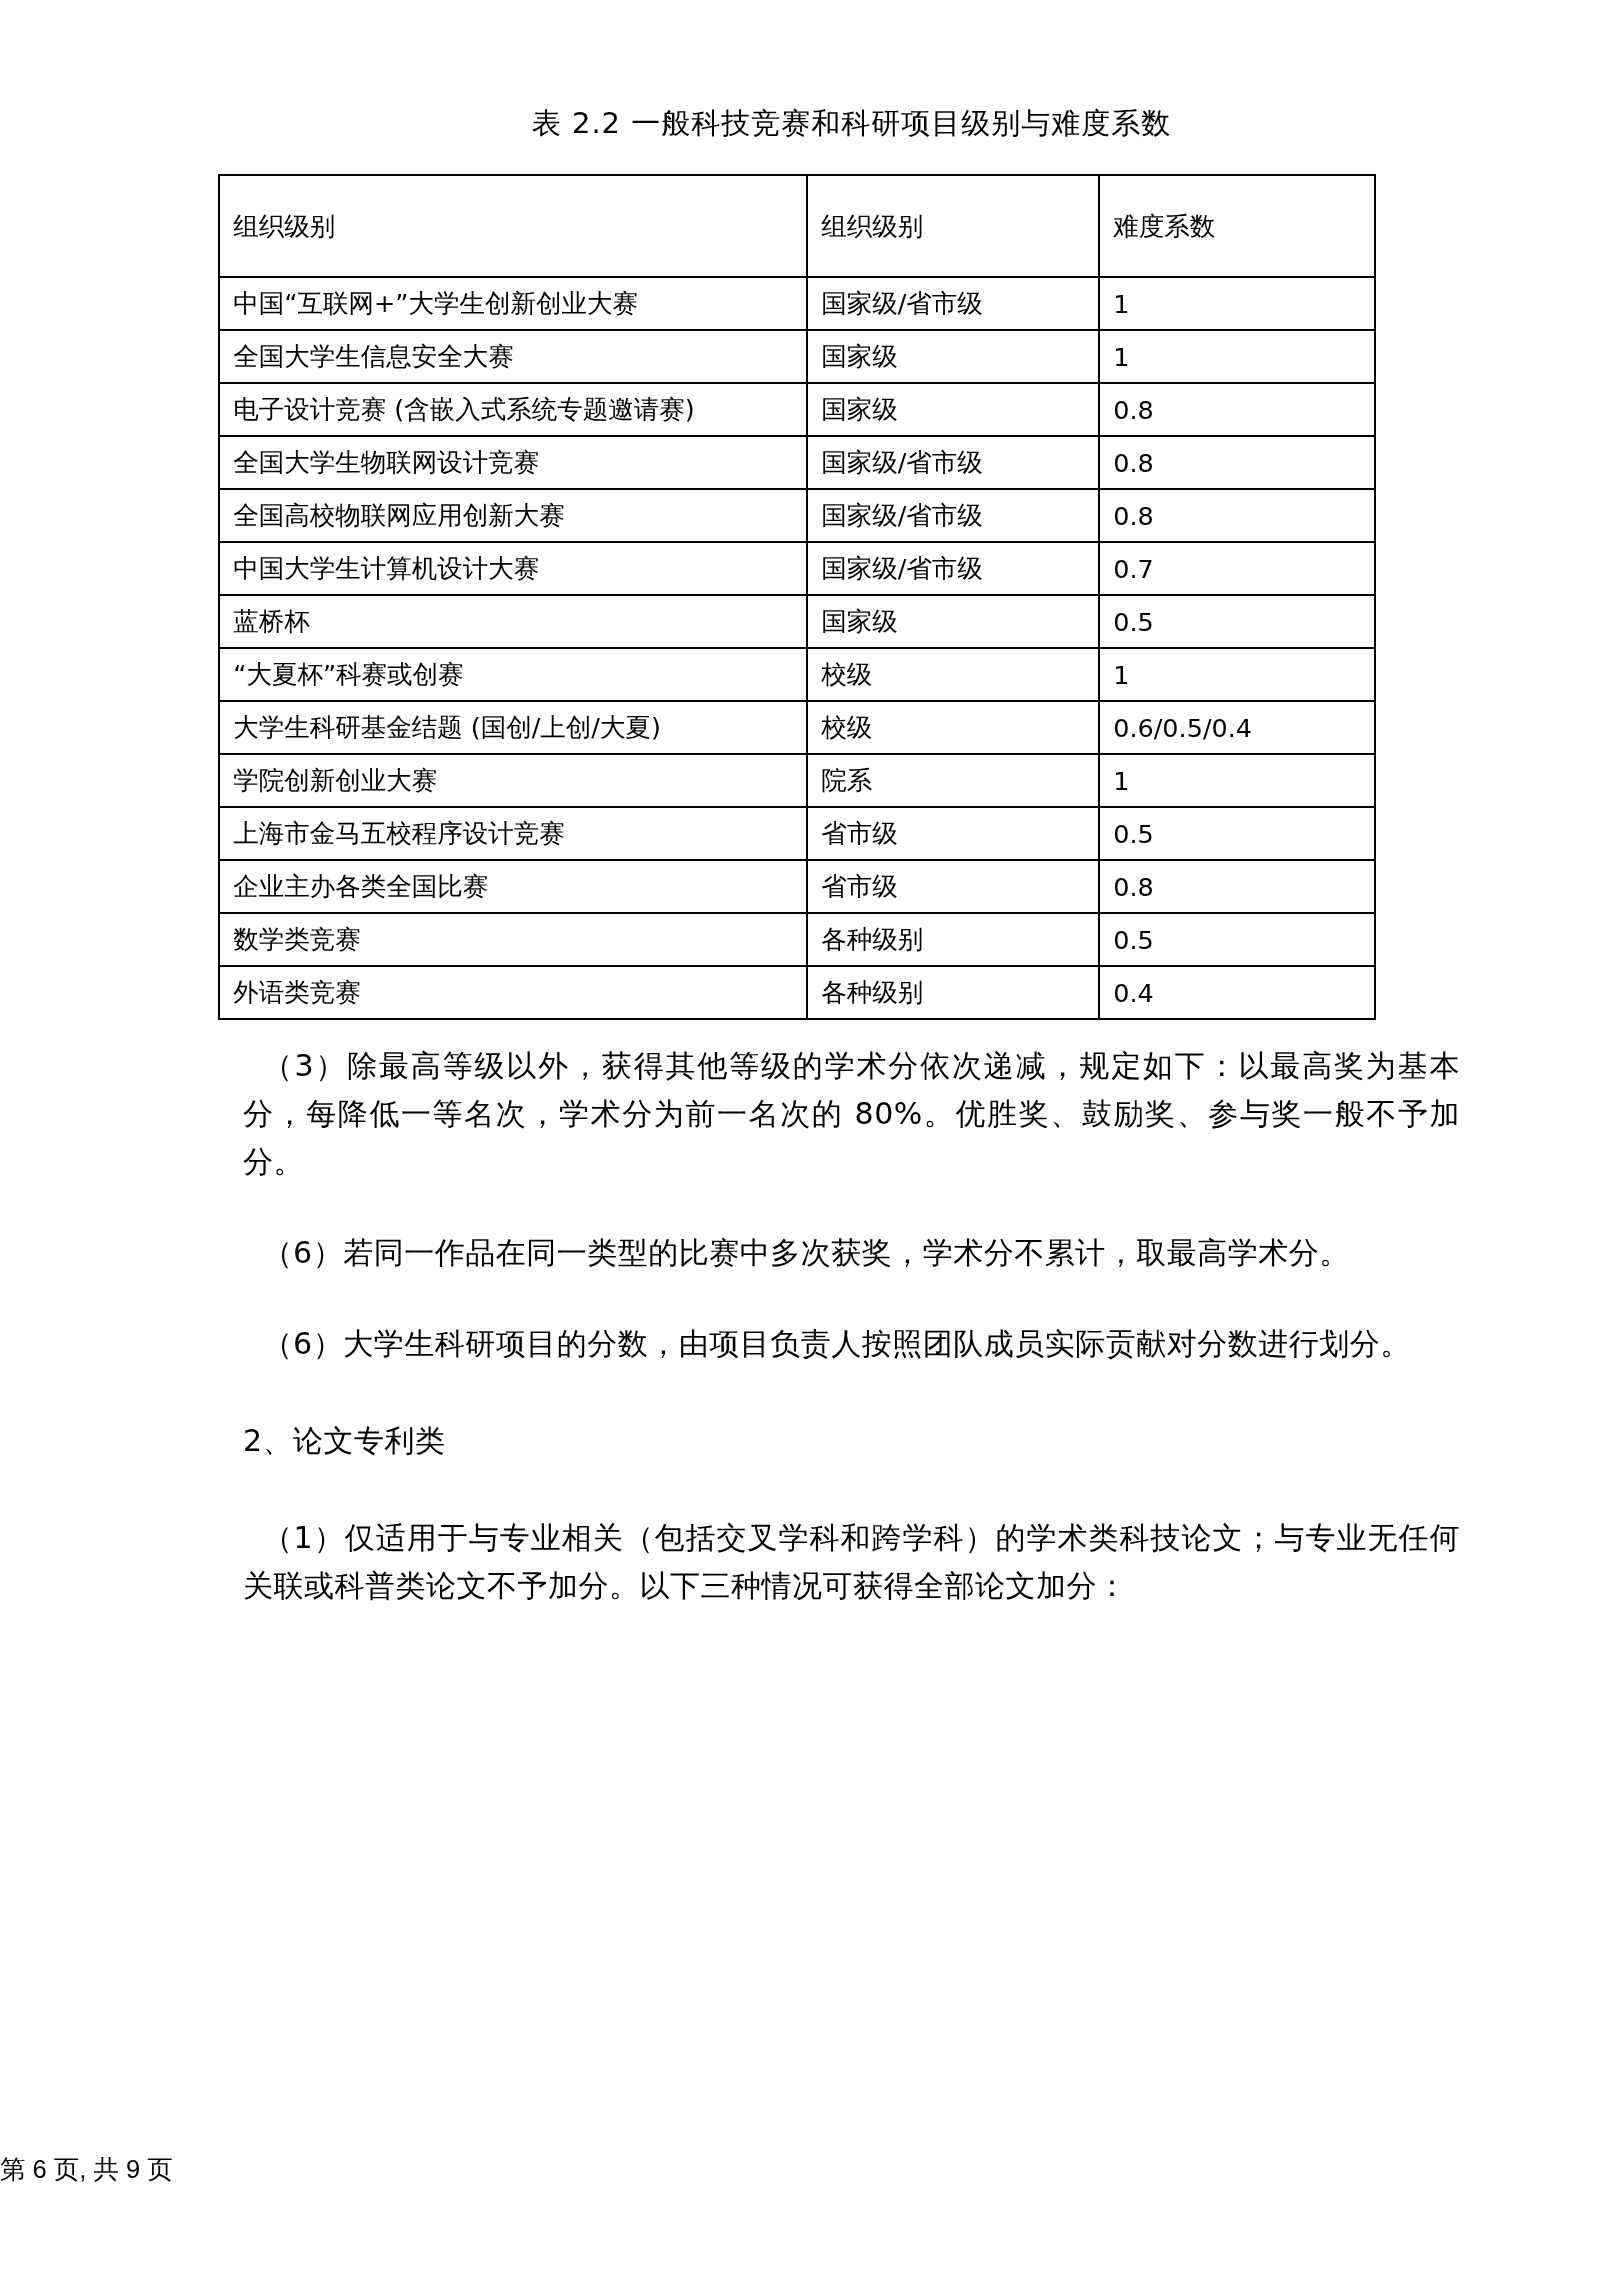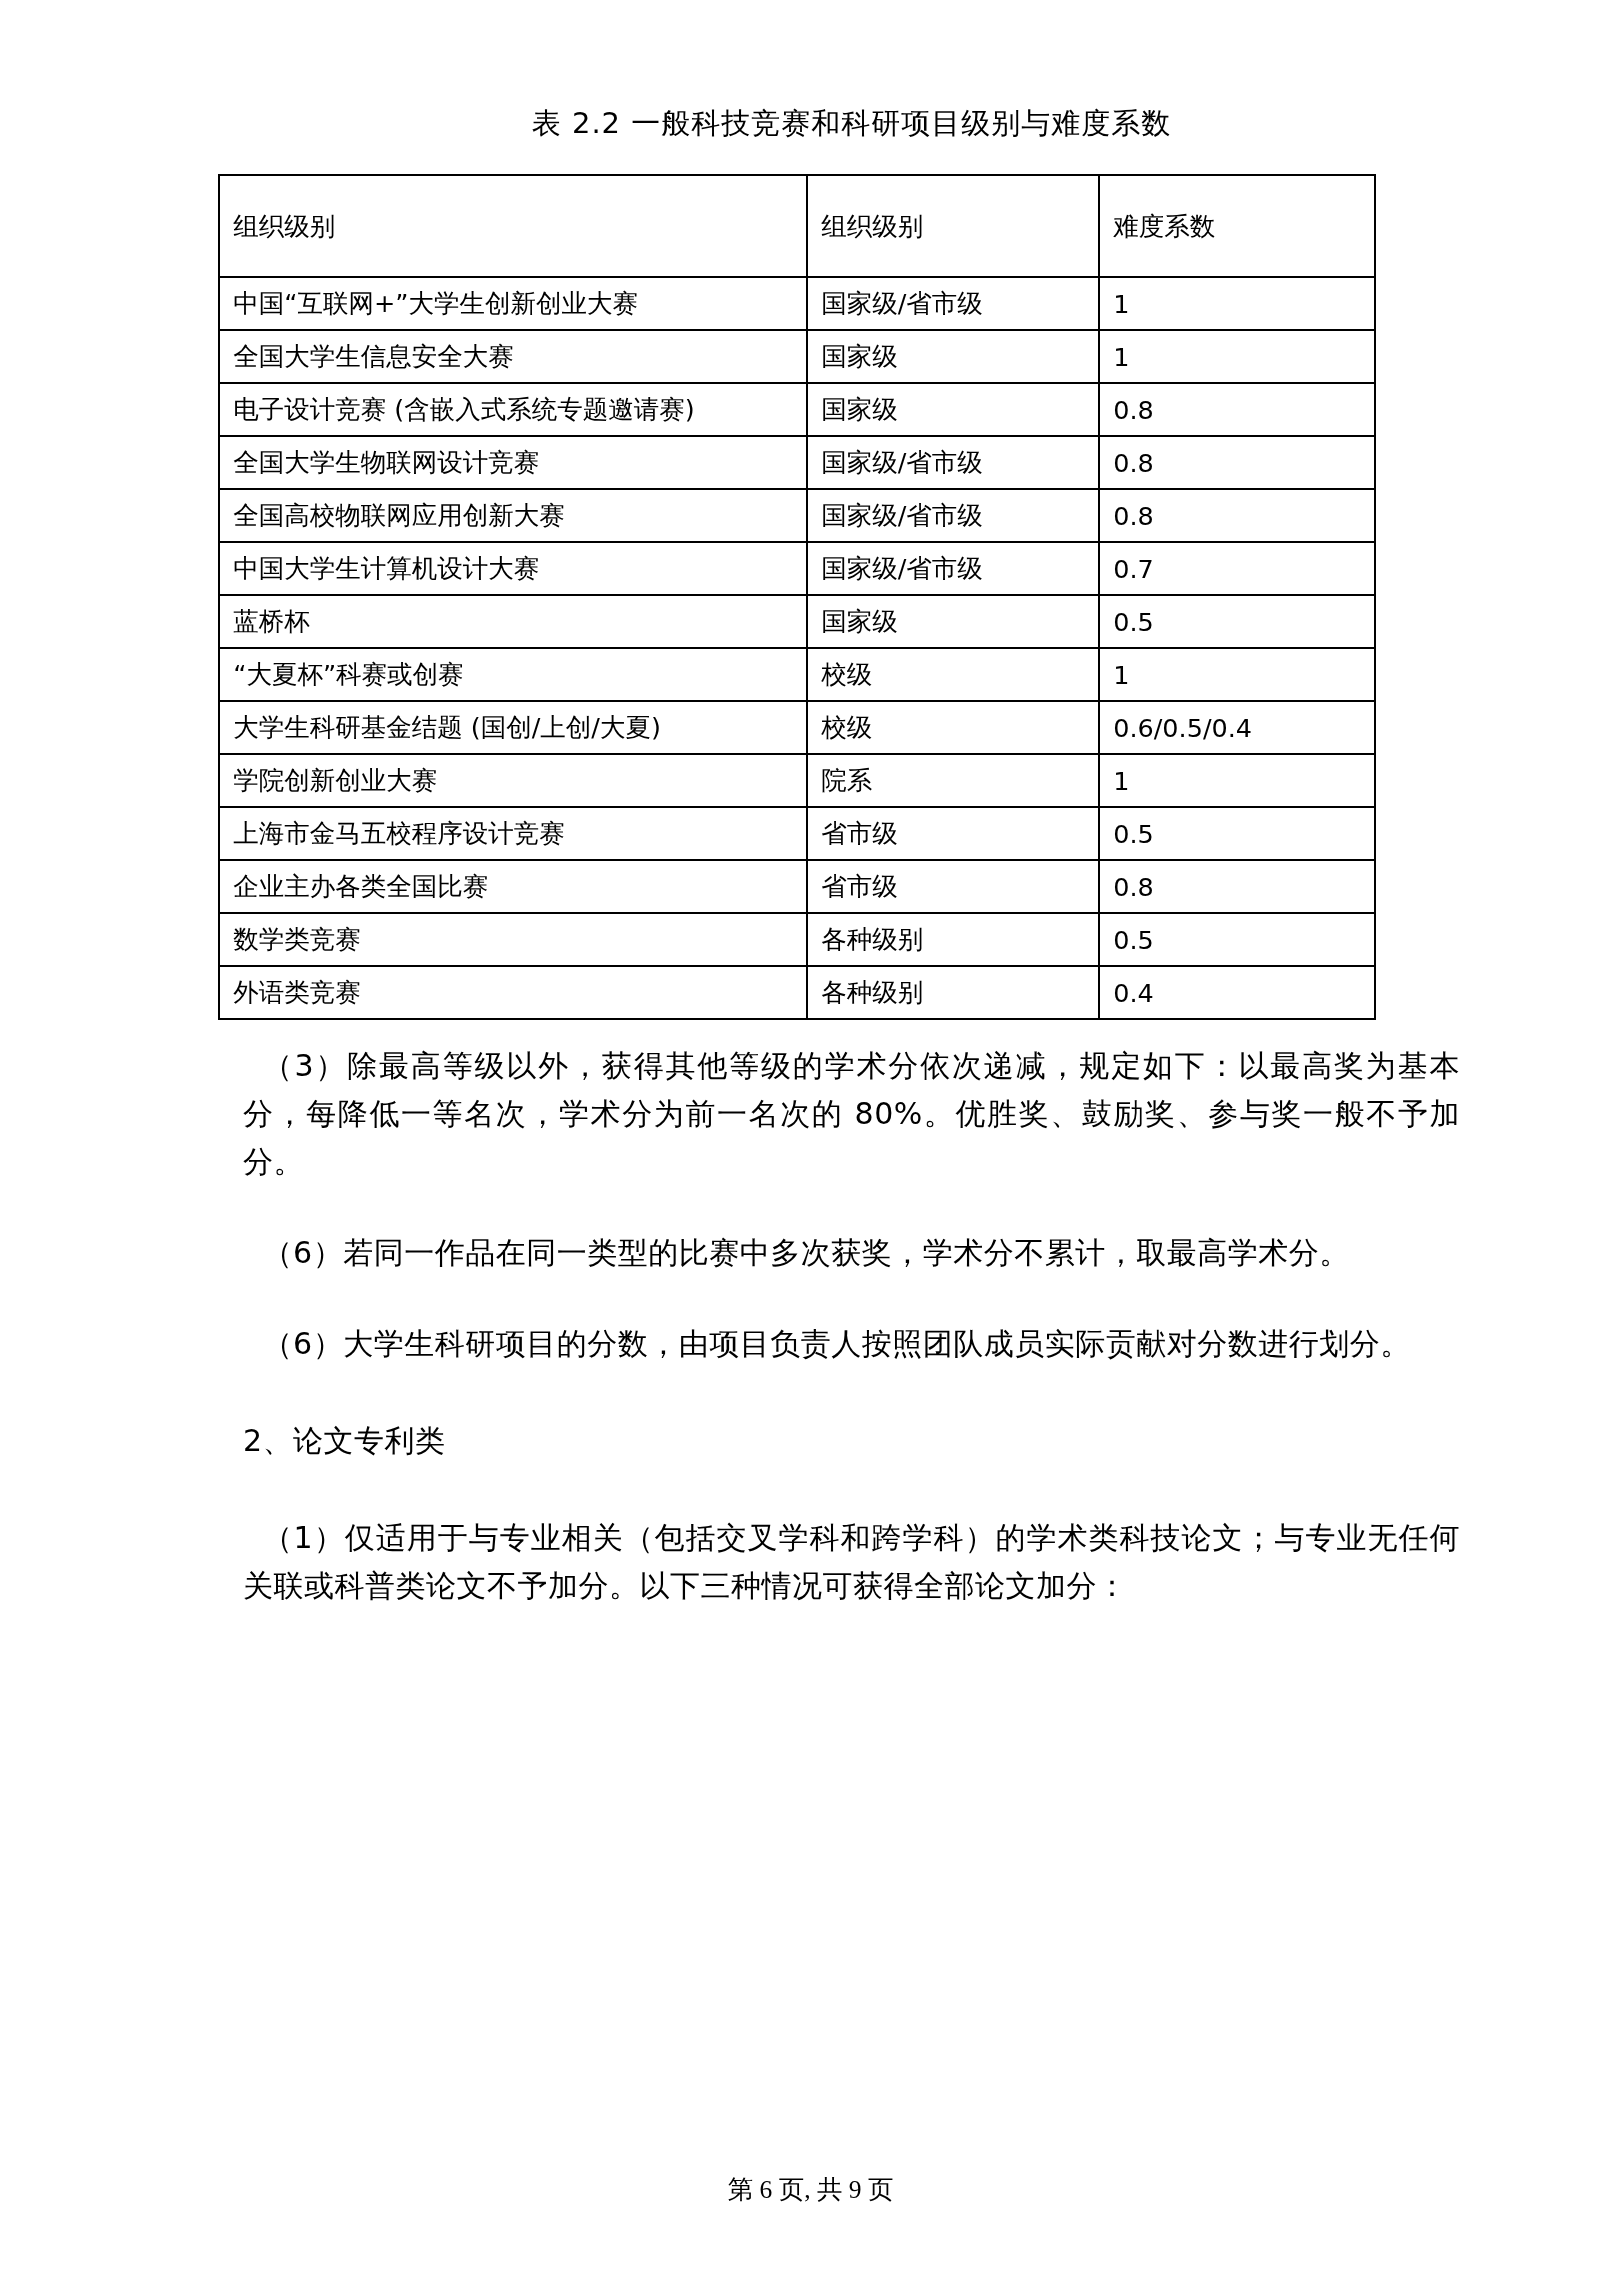--- a/index.html
+++ b/index.html
@@ -60,24 +60,22 @@
     font-size: 30px;
     line-height: 60px;
     letter-spacing: 0.5px;
     text-indent: 0;
     margin: 0 0 43px 0;
   }
   .page-footer {
     position: absolute;
     left: 0; right: 0;
     top: 2152px;
-    text-align: center;
-    font-family: Liberation Serif, serif;
+    font-family: Liberation Sans, sans-serif;
     font-size: 25.5px;
-    margin-top: 20px;
   }
 </style>
 </head>
 <body>
 
 <div class="content">
 
   <div class="doc-title">表 2.2 一般科技竞赛和科研项目级别与难度系数</div>
 
   <table class="comp-table">

